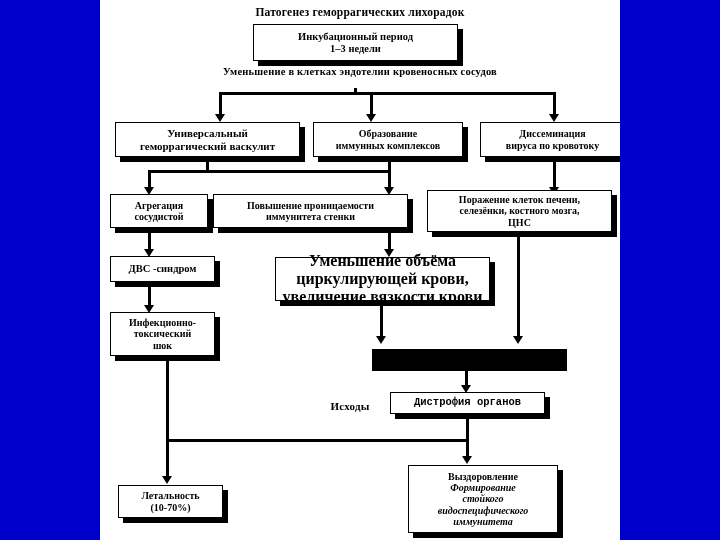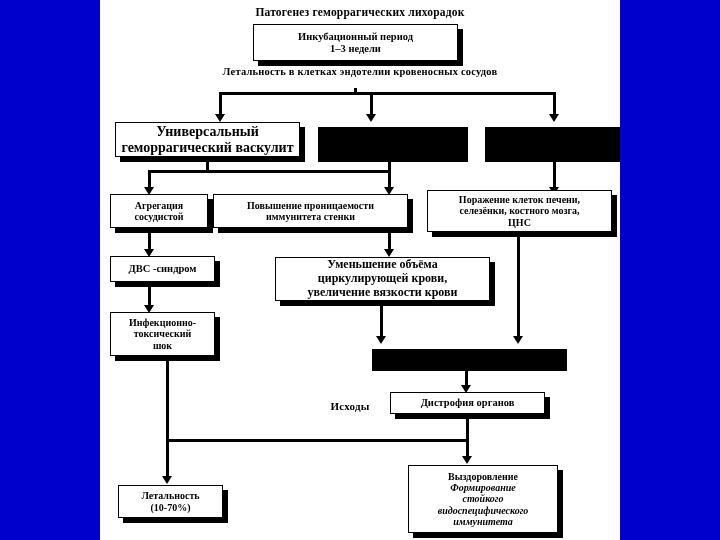--- a/index.html
+++ b/index.html
@@ -101,41 +101,49 @@
   <div id="canvas">
 
     <div class="plain-text" id="title" style="left:0px; top:6px; width:520px;">Патогенез геморрагических лихорадок</div>
 
     <div class="shadow" style="left:158px; top:29px; width:205px; height:37px;"></div>
     <div class="node" style="left:153px; top:24px; width:205px; height:37px; font-size:10.5px;">
       <span class="lbl">Инкубационный период
 1–3 недели</span>
     </div>
 
-    <div class="plain-text" id="endothelium-text" style="left:60px; top:66px; width:400px;">Летальность в клетках эндотелии
+    <div class="plain-text" id="endothelium-text" style="left:60px; top:66px; width:400px;">Уменьшение в клетках эндотелии
 кровеносных сосудов</div>
 
     <div class="vline" style="left:254px; top:88px; width:3px; height:6px;"></div>
     <div class="hline" style="left:120px; top:92px; width:336px;"></div>
     <div class="vline" style="left:119px; top:92px; height:24px;"></div>
     <div class="arrowhead" style="left:115px; top:114px;"></div>
     <div class="vline" style="left:270px; top:92px; height:24px;"></div>
     <div class="arrowhead" style="left:266px; top:114px;"></div>
     <div class="vline" style="left:453px; top:92px; height:24px;"></div>
     <div class="arrowhead" style="left:449px; top:114px;"></div>
 
     <div class="shadow" style="left:20px; top:127px; width:185px; height:35px;"></div>
-    <div class="node" style="left:15px; top:122px; width:185px; height:35px; font-size:14px;">
+    <div class="node" style="left:15px; top:122px; width:185px; height:35px; font-size:11px;">
       <span class="lbl">Универсальный
 геморрагический васкулит</span>
     </div>
 
     <div class="shadow" style="left:218px; top:127px; width:150px; height:35px;"></div>
+    <div class="node" style="left:213px; top:122px; width:150px; height:35px; font-size:10px;">
+      <span class="lbl">Образование
+иммунных комплексов</span>
+    </div>
 
     <div class="shadow" style="left:385px; top:127px; width:145px; height:35px;"></div>
+    <div class="node" style="left:380px; top:122px; width:145px; height:35px; font-size:10px;">
+      <span class="lbl">Диссеминация
+вируса по кровотоку</span>
+    </div>
 
     <div class="vline" style="left:106px; top:157px; height:15px;"></div>
     <div class="vline" style="left:288px; top:157px; height:15px;"></div>
     <div class="hline" style="left:48px; top:170px; width:243px;"></div>
     <div class="vline" style="left:48px; top:170px; height:19px;"></div>
     <div class="arrowhead" style="left:44px; top:187px;"></div>
     <div class="vline" style="left:288px; top:170px; height:19px;"></div>
     <div class="arrowhead" style="left:284px; top:187px;"></div>
     <div class="vline" style="left:453px; top:157px; height:32px;"></div>
     <div class="arrowhead" style="left:449px; top:187px;"></div>
@@ -164,21 +172,21 @@
 
     <div class="vline" style="left:288px; top:228px; height:24px;"></div>
     <div class="arrowhead" style="left:284px; top:249px;"></div>
 
     <div class="shadow" style="left:15px; top:261px; width:105px; height:26px;"></div>
     <div class="node" style="left:10px; top:256px; width:105px; height:26px; font-size:10.5px;">
       <span class="lbl">ДВС -синдром</span>
     </div>
 
     <div class="shadow" style="left:180px; top:262px; width:215px; height:44px;"></div>
-    <div class="node" style="left:175px; top:257px; width:215px; height:44px; font-size:12px;">
+    <div class="node" style="left:175px; top:257px; width:215px; height:44px; font-size:16px;">
       <span class="lbl">Уменьшение объёма
 циркулирующей крови,
 увеличение вязкости крови</span>
     </div>
 
     <div class="vline" style="left:48px; top:282px; height:26px;"></div>
     <div class="arrowhead" style="left:44px; top:305px;"></div>
 
     <div class="shadow" style="left:15px; top:317px; width:105px; height:44px;"></div>
     <div class="node" style="left:10px; top:312px; width:105px; height:44px; font-size:10px;">
@@ -192,21 +200,21 @@
 
     <div class="vline" style="left:417px; top:232px; height:107px;"></div>
     <div class="arrowhead" style="left:413px; top:336px;"></div>
 
     <div class="shadow" style="left:272px; top:349px; width:195px; height:22px;"></div>
 
     <div class="vline" style="left:365px; top:366px; height:22px;"></div>
     <div class="arrowhead" style="left:361px; top:385px;"></div>
 
     <div class="shadow" style="left:295px; top:397px; width:155px; height:22px;"></div>
-    <div class="node" style="left:290px; top:392px; width:155px; height:22px; font-size:10.5px;">
+    <div class="node" style="left:290px; top:392px; width:155px; height:22px; font-size:10.5px;font-family:Liberation Mono, monospace;">
       <span class="lbl">Дистрофия органов</span>
     </div>
 
     <div class="plain-text" id="outcomes-text" style="left:190px; top:400px; width:120px;">Исходы</div>
 
     <div class="vline" style="left:366px; top:414px; height:28px;"></div>
     <div class="hline" style="left:66px; top:439px; width:303px;"></div>
 
     <div class="vline" style="left:66px; top:356px; height:83px;"></div>
     <div class="vline" style="left:66px; top:439px; height:40px;"></div>

